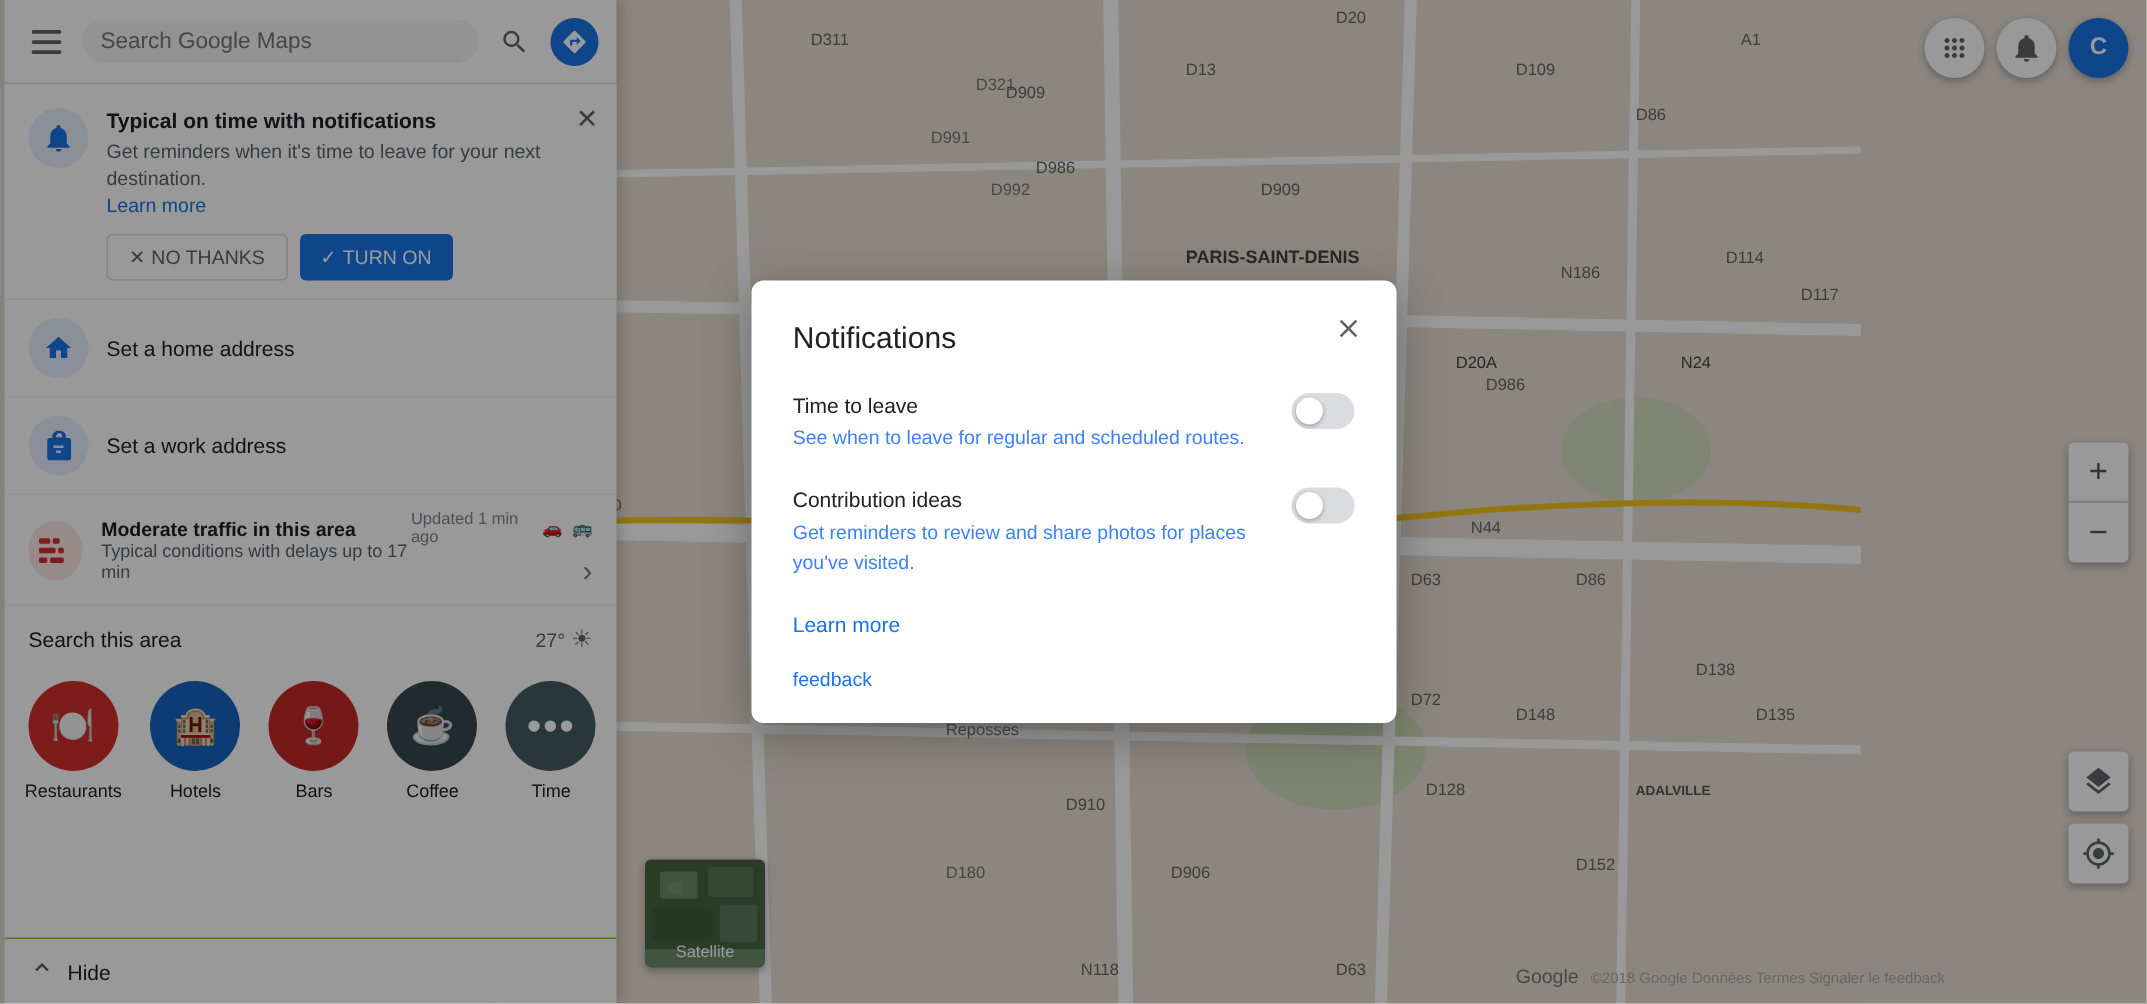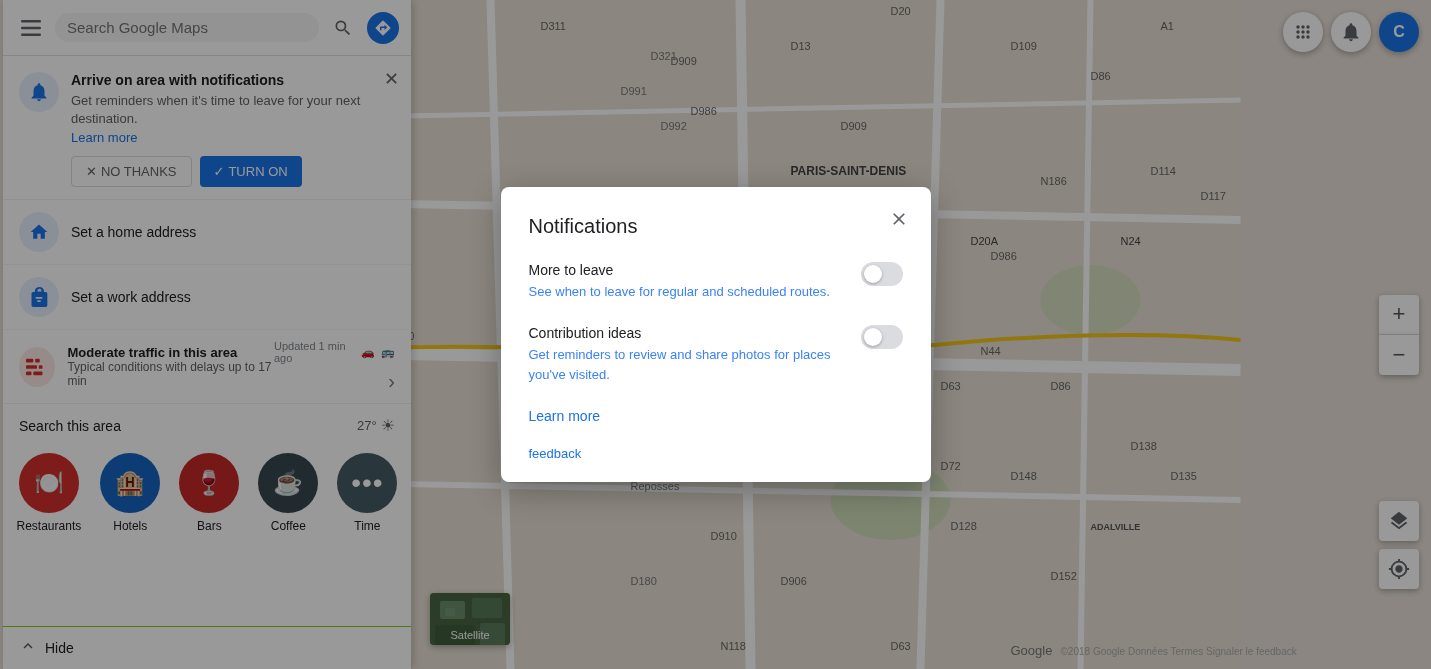--- a/index.html
+++ b/index.html
@@ -342,21 +342,21 @@
     }
 
     .zoom-btn:first-child { border-radius: 4px 4px 0 0; border-bottom: 1px solid #e0e0e0; }
     .zoom-btn:last-child { border-radius: 0 0 4px 4px; }
 
     
     #satellite-thumb {
       position: absolute;
       bottom: 24px;
       left: 430px;
-      width: 80px; height: 52px;
+      width: 80px; height: 72px;
       background: #6b8e6b;
       border-radius: 4px;
       overflow: hidden;
       cursor: pointer;
       z-index: 5;
       box-shadow: 0 2px 6px rgba(0,0,0,0.3);
     }
 
     #satellite-label {
       position: absolute;
@@ -578,21 +578,21 @@
 
   <div id="notif-banner">
     <div id="notif-banner-close">✕</div>
     <div id="notif-banner-content">
       <div id="notif-bell-icon">
         <svg width="22" height="22" viewBox="0 0 24 24" fill="#1a73e8">
           <path d="M12 22c1.1 0 2-.9 2-2h-4c0 1.1.9 2 2 2zm6-6V11c0-3.07-1.64-5.64-4.5-6.32V4c0-.83-.67-1.5-1.5-1.5s-1.5.67-1.5 1.5v.68C7.63 5.36 6 7.92 6 11v5l-2 2v1h16v-1l-2-2z"></path>
         </svg>
       </div>
       <div id="notif-banner-text">
-        <h3>Arrive on area with notifications</h3>
+        <h3>Typical on time with notifications</h3>
         <p>Get reminders when it's time to leave for your next destination.</p>
         <a href="#">Learn more</a>
       </div>
     </div>
     <div id="notif-banner-actions">
       <button class="notif-action-btn" id="no-thanks-btn">
         <span style="color:#5f6368">✕</span>
         <span>NO THANKS</span>
       </button>
       <button class="notif-action-btn" id="turn-on-btn">
@@ -742,21 +742,21 @@
     <h2 id="modal-title">Notifications</h2>
     <div id="modal-close-btn">
       <svg width="20" height="20" viewBox="0 0 24 24" fill="#5f6368">
         <path d="M19 6.41L17.59 5 12 10.59 6.41 5 5 6.41 10.59 12 5 17.59 6.41 19 12 13.41 17.59 19 19 17.59 13.41 12z"></path>
       </svg>
     </div>
 
     
     <div class="toggle-row">
       <div class="toggle-text">
-        <h4>More to leave</h4>
+        <h4>Time to leave</h4>
         <p>See when to leave for regular and scheduled routes.</p>
       </div>
       <div class="toggle-switch">
         <div class="toggle-track off"></div>
         <div class="toggle-knob off"></div>
       </div>
     </div>
 
     
     <div class="toggle-row">

